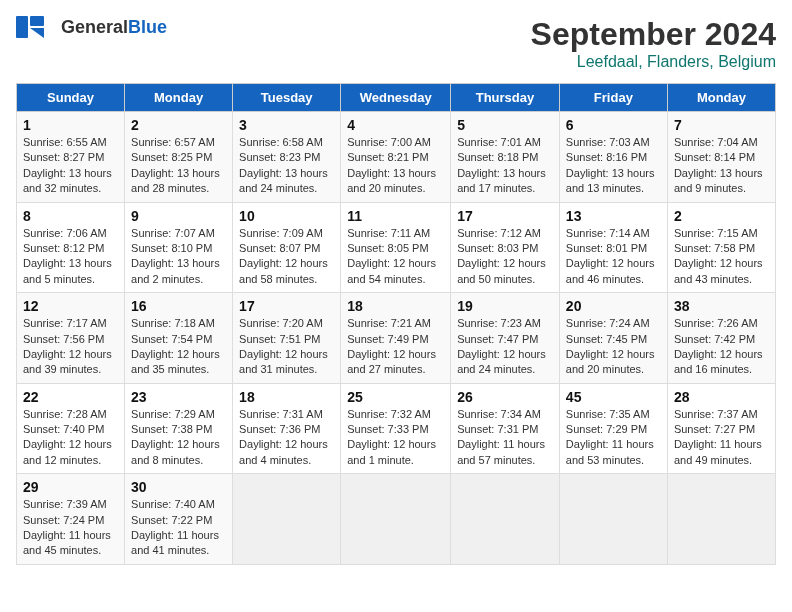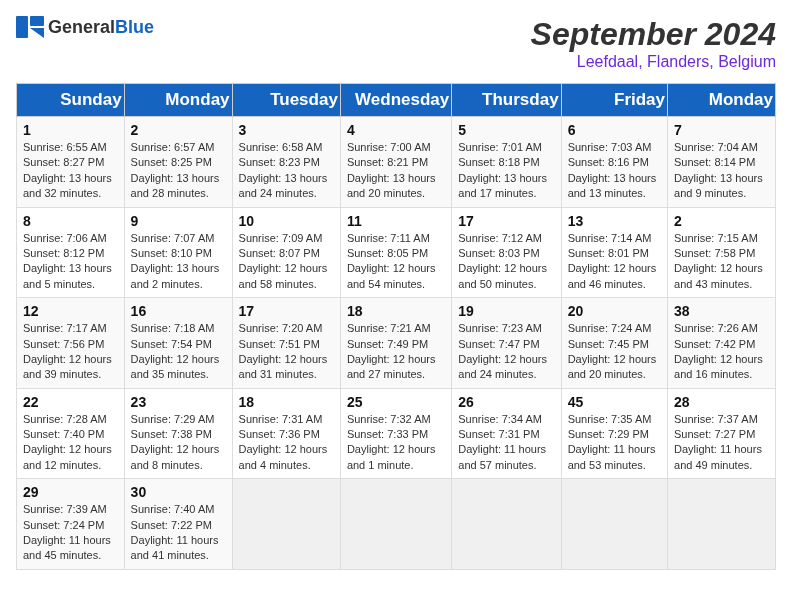--- a/index.html
+++ b/index.html
@@ -12,50 +12,49 @@
     }
     .header-area {
       display: flex;
       justify-content: space-between;
       align-items: flex-start;
       margin-bottom: 12px;
     }
     .logo {
       display: flex;
       align-items: center;
-      gap: 4px;
+      gap: 17px;
     }
     .logo-icon {
       width: 28px;
       height: 22px;
     }
     .title-block {
       text-align: right;
     }
     .main-title {
       font-size: 32px;
       font-weight: bold;
       color: #333;
-      font-style: italic;
     }
     .subtitle {
       font-size: 16px;
-      color: #6d28d9;
+      color: #0f766e;
     }
     table {
       width: 100%;
       border-collapse: collapse;
       font-size: 11px;
     }
     thead tr th {
       background-color: #1565c0;
       color: #fff;
-      text-align: right;
+      text-align: center;
       padding: 6px 2px;
-      font-size: 17px;
+      font-size: 13px;
       font-weight: bold;
       border: 1px solid #ccc;
     }
     tbody tr td {
       border: 1px solid #ddd;
       vertical-align: top;
       padding: 5px 6px;
       width: 113px;
       min-height: 80px;
     }

